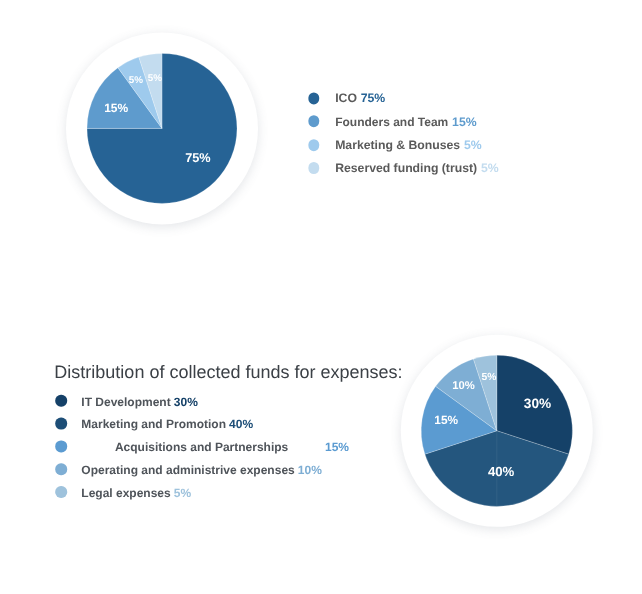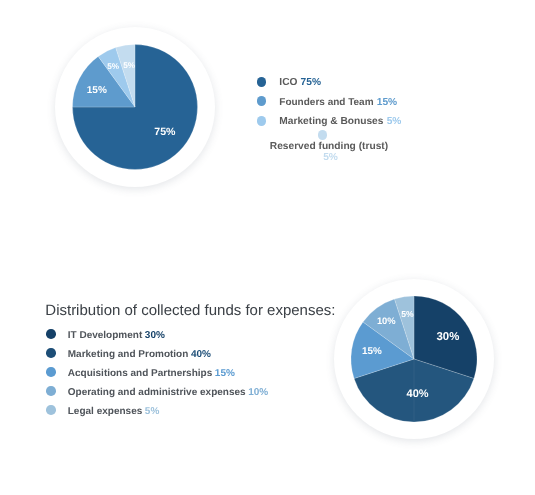--- a/index.html
+++ b/index.html
@@ -37,21 +37,21 @@
         <div class="legend-row" style="white-space: nowrap; height: 19.35px;">
           <span class="dot" style="width: 9.8px; height: 9.8px; background: rgb(94, 155, 205); margin-right: 13px;"></span>
           <span style="color: rgb(90, 90, 90); font-weight: bold; font-size: 10px; position: relative; top: 0.7px;">Founders and Team</span>
           <span style="color: rgb(94, 155, 205); font-weight: bold; font-size: 10.2px; margin-left: 3.2px; position: relative; top: 0.7px;">15%</span>
         </div>
         <div class="legend-row" style="white-space: nowrap; height: 19.35px;">
           <span class="dot" style="width: 9.8px; height: 9.8px; background: rgb(158, 202, 237); margin-right: 13px;"></span>
           <span style="color: rgb(90, 90, 90); font-weight: bold; font-size: 10.2px; position: relative; top: 0.7px;">Marketing &amp; Bonuses</span>
           <span style="color: rgb(158, 202, 237); font-weight: bold; font-size: 10.2px; margin-left: 3.2px; position: relative; top: 0.7px;">5%</span>
         </div>
-        <div class="legend-row" style="white-space: nowrap; height: 19.35px; flex-direction: column;">
+        <div class="legend-row" style="white-space: nowrap; height: 19.35px;">
           <span class="dot" style="width: 9.8px; height: 9.8px; background: rgb(195, 220, 239); margin-right: 13px;"></span>
           <span style="color: rgb(90, 90, 90); font-weight: bold; font-size: 10.2px; position: relative; top: 0.7px;">Reserved funding (trust)</span>
           <span style="color: rgb(195, 220, 239); font-weight: bold; font-size: 10.2px; margin-left: 3.2px; position: relative; top: 0.7px;">5%</span>
         </div>
       </div>
   </section>
 
   <section>
     <div style="position:absolute;left:45.3px;top:303.5px;">
       <div style="font-weight:normal;font-size:15px;color:#3b4046;line-height:13px;">Distribution of collected funds for expenses:</div>
@@ -59,21 +59,21 @@
           <div class="legend-row" style="white-space: nowrap; height: 18.98px;">
             <span class="dot" style="width: 9.6px; height: 9.6px; background: rgb(21, 65, 104); margin-right: 12.2px;"></span>
             <span style="color: rgb(79, 84, 90); font-weight: bold; font-size: 10px; position: relative; top: 1.3px;">IT Development</span>
             <span style="color: rgb(21, 65, 104); font-weight: bold; font-size: 10px; margin-left: 2.6px; position: relative; top: 1.3px;">30%</span>
           </div>
           <div class="legend-row" style="white-space: nowrap; height: 18.98px;">
             <span class="dot" style="width: 9.6px; height: 9.6px; background: rgb(29, 78, 119); margin-right: 12.2px;"></span>
             <span style="color: rgb(79, 84, 90); font-weight: bold; font-size: 10px; position: relative; top: 1.3px;">Marketing and Promotion</span>
             <span style="color: rgb(29, 78, 119); font-weight: bold; font-size: 10px; margin-left: 2.6px; position: relative; top: 1.3px;">40%</span>
           </div>
-          <div class="legend-row" style="white-space: nowrap; height: 18.98px;">
+          <div class="legend-row" style="white-space: nowrap; height: 18.98px; gap: 28px;">
             <span class="dot" style="width: 9.6px; height: 9.6px; background: rgb(91, 155, 209); margin-right: 12.2px;"></span>
             <span style="color: rgb(79, 84, 90); font-weight: bold; font-size: 10px; position: relative; top: 1.3px;">Acquisitions and Partnerships</span>
             <span style="color: rgb(91, 155, 209); font-weight: bold; font-size: 10px; margin-left: 2.6px; position: relative; top: 1.3px;">15%</span>
           </div>
           <div class="legend-row" style="white-space: nowrap; height: 18.98px;">
             <span class="dot" style="width: 9.6px; height: 9.6px; background: rgb(126, 174, 212); margin-right: 12.2px;"></span>
             <span style="color: rgb(79, 84, 90); font-weight: bold; font-size: 10px; position: relative; top: 1.3px; text-align: center;">Operating and administrive expenses</span>
             <span style="color: rgb(126, 174, 212); font-weight: bold; font-size: 10px; margin-left: 2.6px; position: relative; top: 1.3px;">10%</span>
           </div>
           <div class="legend-row" style="white-space: nowrap; height: 18.98px;">

